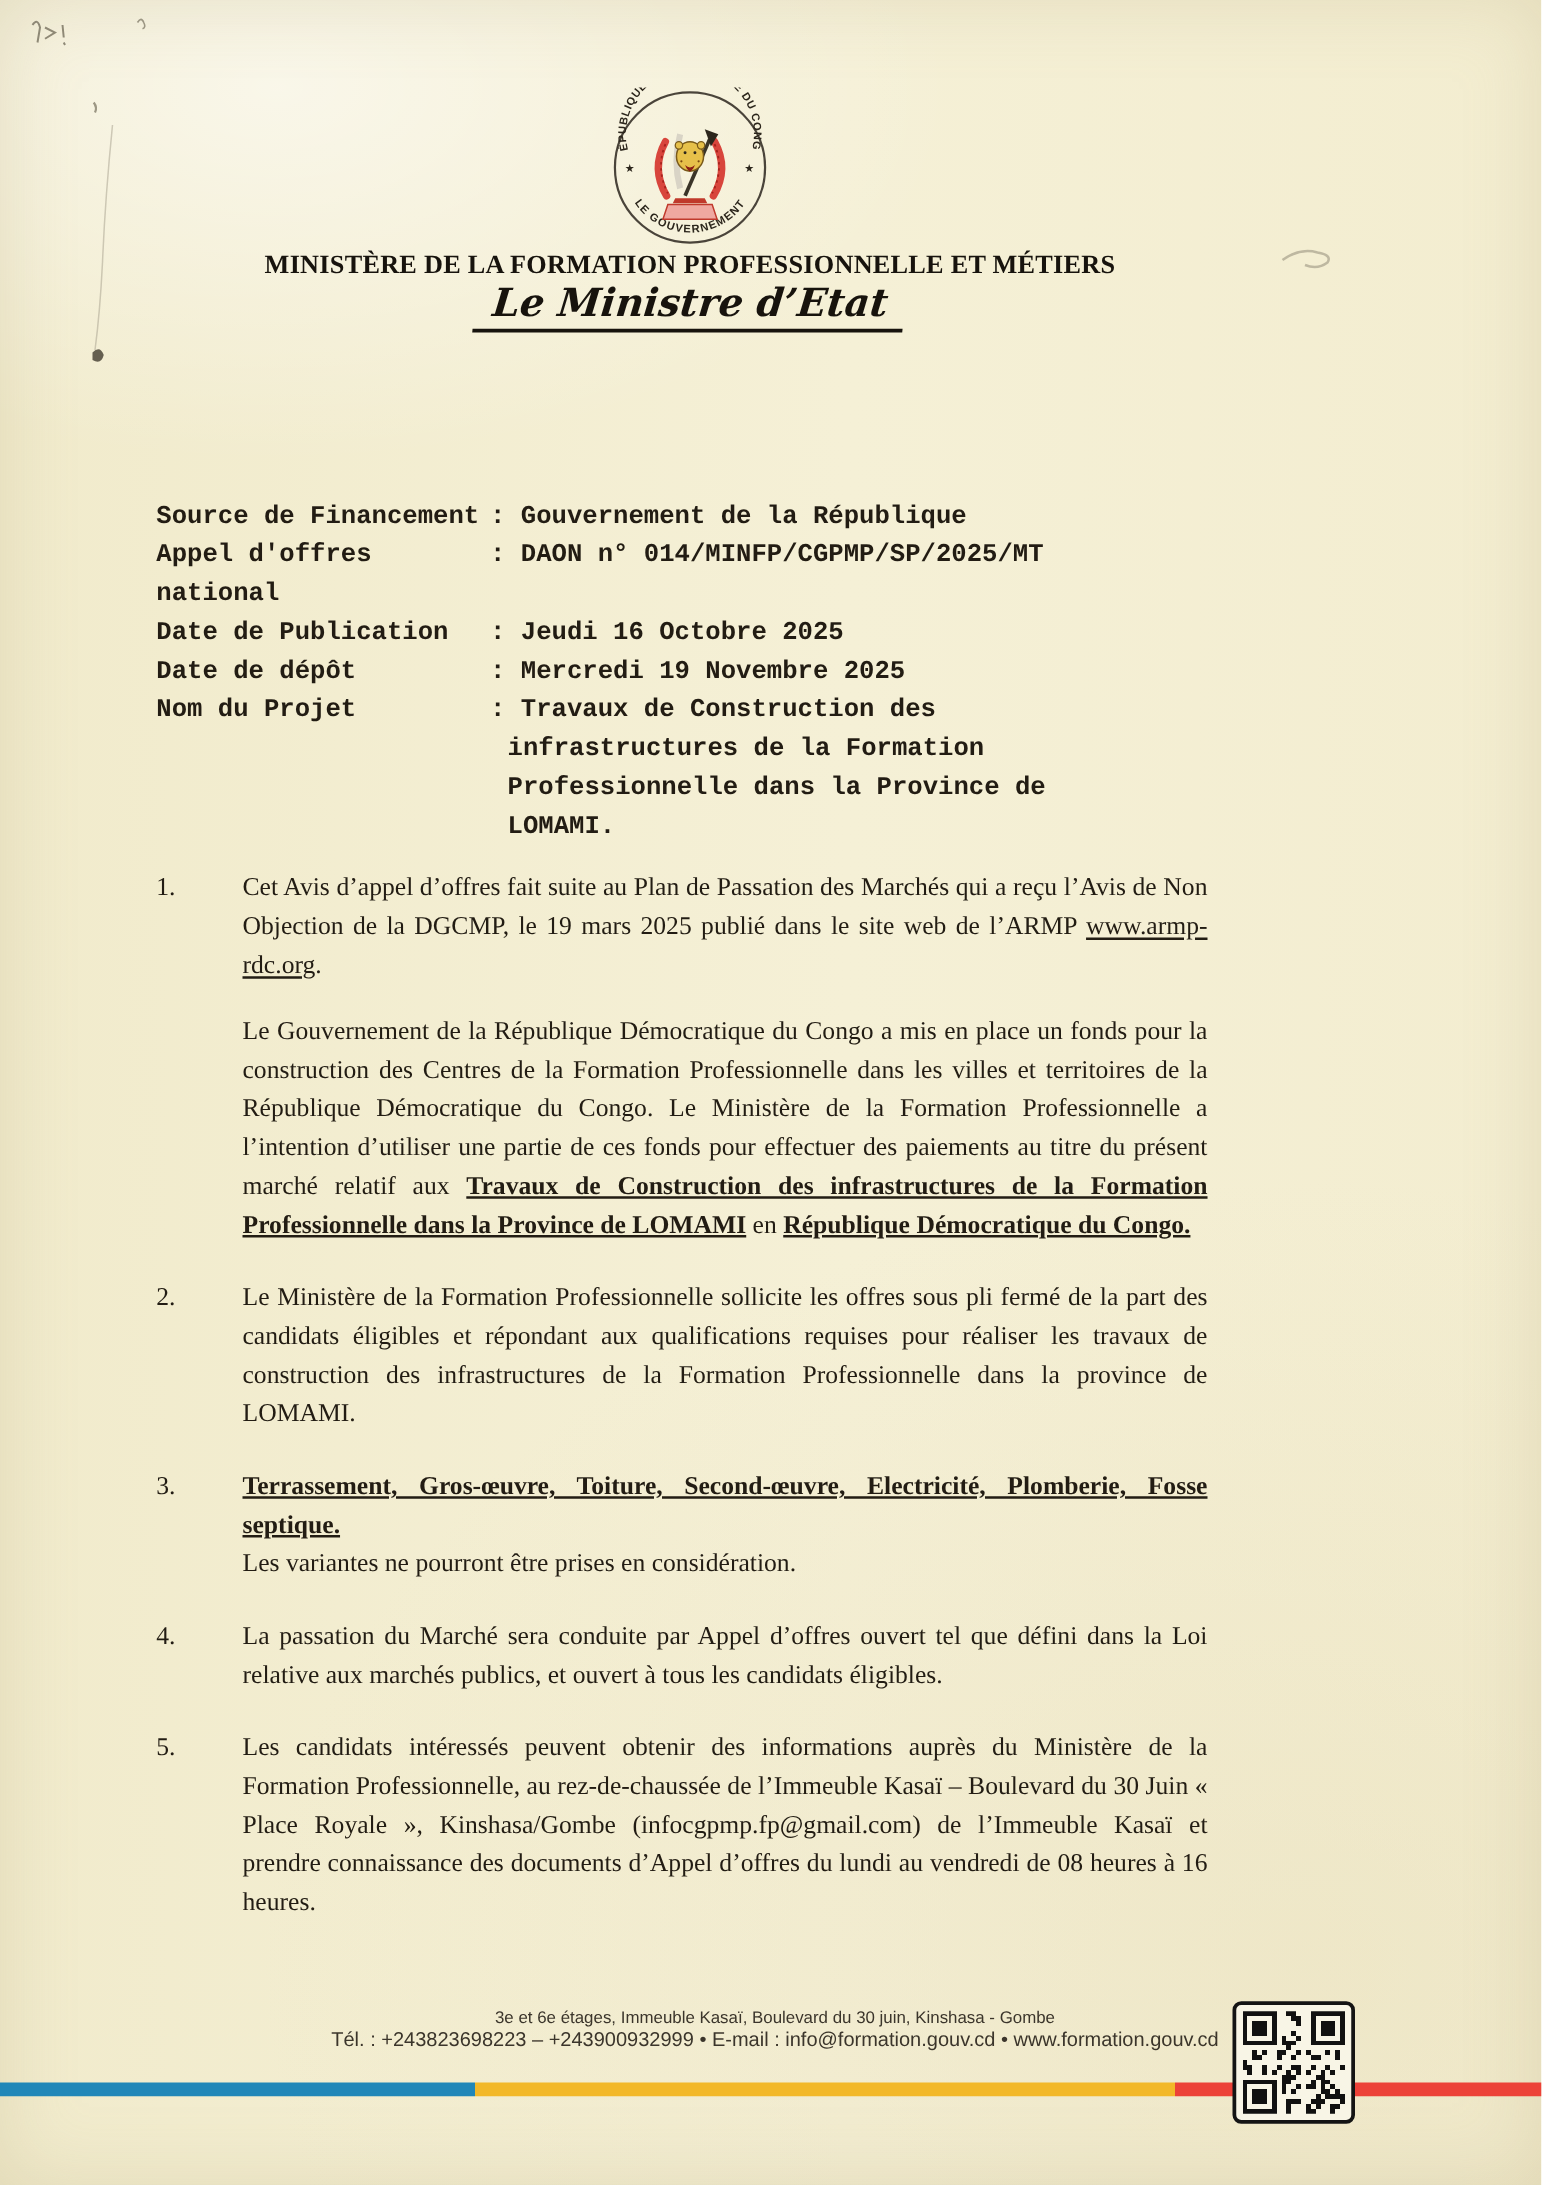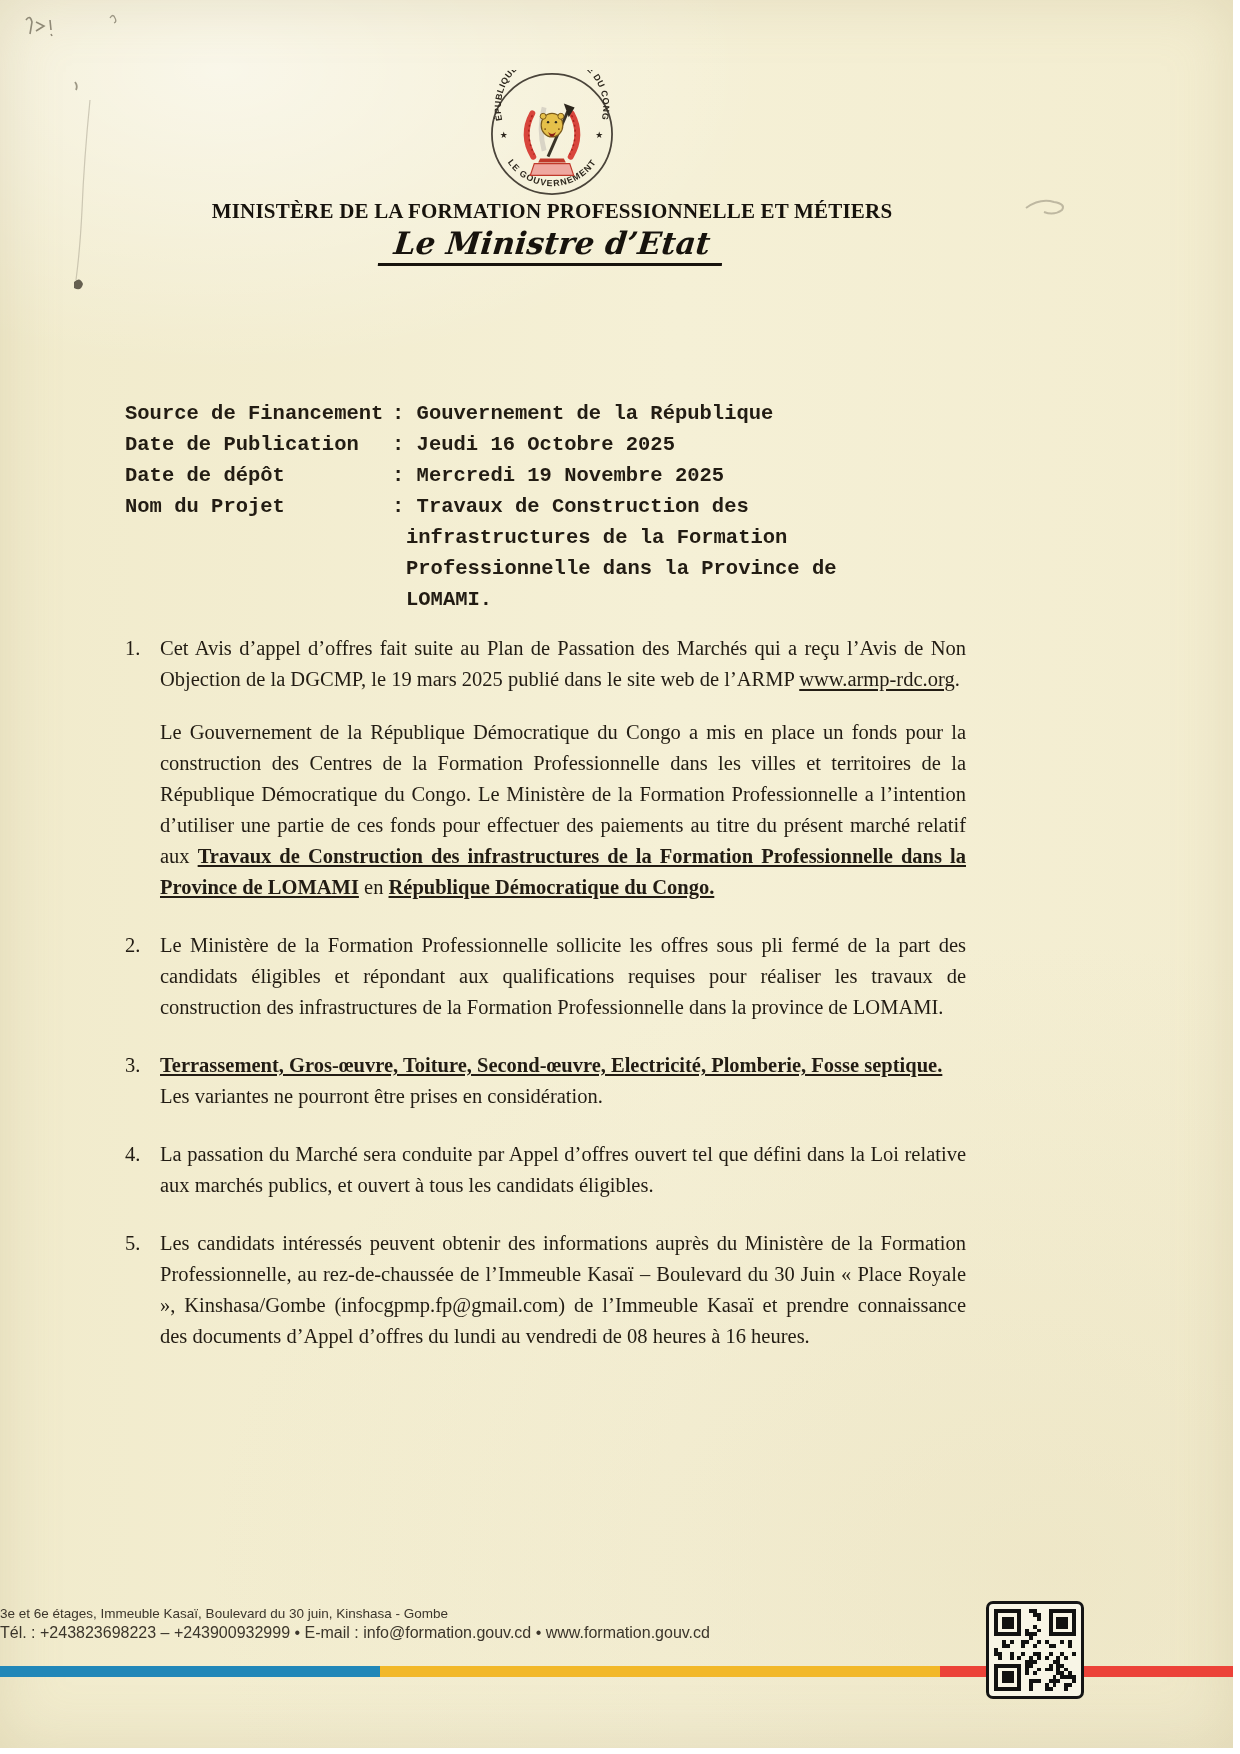--- a/index.html
+++ b/index.html
@@ -47,27 +47,27 @@
   
   .content{position:absolute;left:125px;top:398px;width:841px;color:#221c13;}
   .meta{font-size:20.5px;font-weight:bold;line-height:31px;font-family:Liberation Mono, monospace;}
   .meta-row{display:flex;}
   .meta-label{width:267px;flex:0 0 267px;}
   .meta-value{width:510px;padding-left:14px;text-indent:-14px;}
 
   .list{margin-top:18px;font-size:20.5px;line-height:31px;}
   .item{display:flex;margin-bottom:27px;}
   .item-num{flex:0 0 35px;}
-  .item-body{flex:1;text-align:justify;}
+  .item-body{flex:1;text-align:justify;margin-left:34px;}
   .para + .para{margin-top:22px;}
   .b{font-weight:bold;text-decoration:underline;}
   .url{text-decoration:underline;text-underline-offset:3px;}
 
   
-  .footer-line{left:0;width:1240px;text-align:left;
+  .footer-line{left:0;width:1240px;text-align:center;
     font-family:"Liberation Sans", sans-serif;color:#3b352b;}
   .footer-address{top:1606px;font-size:13.5px;}
   .footer-contacts{top:1624px;font-size:16px;}
   .tricolor{top:1666px;left:0;width:1233px;height:11px;display:flex;}
   .tricolor .seg{height:100%;}
   .qr-box{
     top:1601px;left:986px;width:82px;height:82px;
     background:#f8f5e6;border:3px solid #141414;border-radius:7px;
     padding:5px;z-index:5;
   }
@@ -130,20 +130,24 @@
   <div class="abs centered ministry">MINISTÈRE DE LA FORMATION PROFESSIONNELLE ET MÉTIERS</div>
   <div class="abs minister-script" style="left:552px;">Le Ministre d’Etat</div>
 
 
   <div class="content">
 
     <div class="meta">
       <div class="meta-row">
         <div class="meta-label">Source de Financement</div>
         <div class="meta-value">: Gouvernement de la République</div>
+      </div>
+      <div class="meta-row">
+        <div class="meta-label">Appel d'offres national</div>
+        <div class="meta-value">: DAON n° 014/MINFP/CGPMP/SP/2025/MT</div>
       </div>
       <div class="meta-row">
         <div class="meta-label">Date de Publication</div>
         <div class="meta-value">: Jeudi 16 Octobre 2025</div>
       </div>
       <div class="meta-row">
         <div class="meta-label">Date de dépôt</div>
         <div class="meta-value">: Mercredi 19 Novembre 2025</div>
       </div>
       <div class="meta-row">

